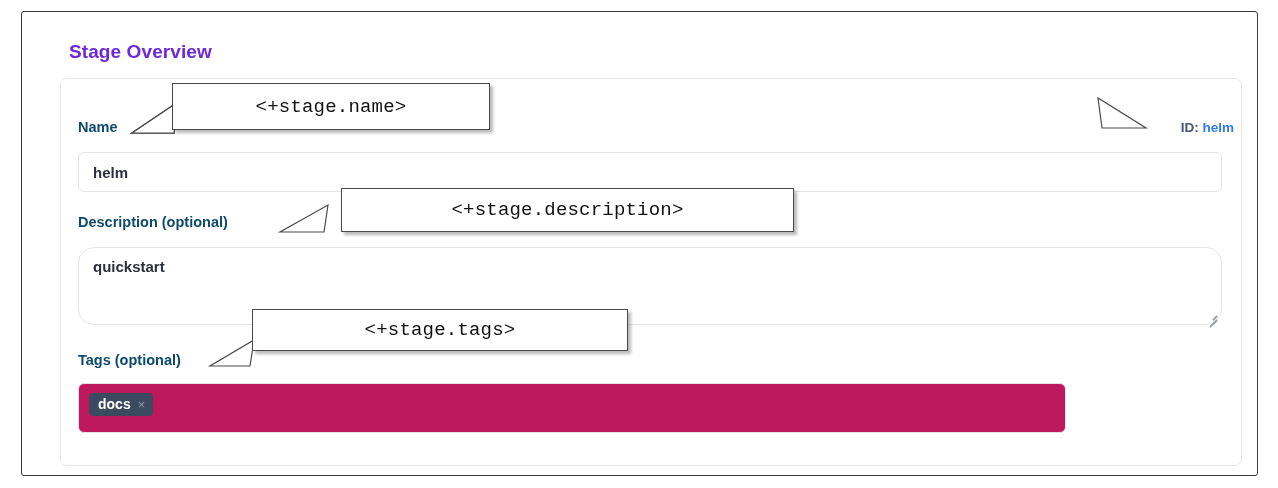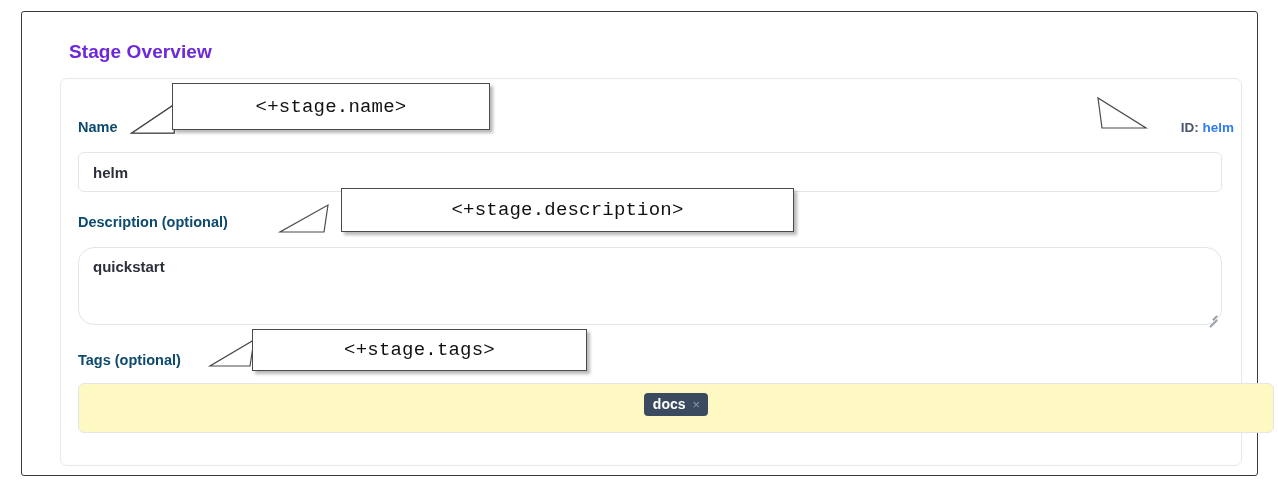--- a/index.html
+++ b/index.html
@@ -130,28 +130,27 @@
     transform-origin: right center;
     transform: rotate(-45deg);
   }
   .resize-grip i:nth-child(1) { bottom: 2px; width: 10px; }
   .resize-grip i:nth-child(2) { bottom: 6px; width: 6px; }
 
   .tags-box {
     position: absolute;
     left: 78px;
     top: 383px;
-    width: 1196px;
+    width: 988px;
     height: 50px;
     border: 1px solid #e3e5e9;
     border-radius: 6px;
-    background: #fef9c3;
+    background: #be185d;
     box-sizing: border-box;
     padding: 9px 10px;
-    text-align: center;
   }
   .tag-pill {
     display: inline-flex;
     align-items: center;
     gap: 7px;
     background: #3b4a5e;
     color: #ffffff;
     border-radius: 4px;
     padding: 4px 8px 5px 9px;
     font-size: 14px;
@@ -177,21 +176,21 @@
     display: flex;
     align-items: center;
     justify-content: center;
     box-sizing: border-box;
     letter-spacing: .2px;
     z-index: 10;
   }
   .callout-name  { left: 172px; top: 83px;  width: 318px; height: 47px; text-align: right; }
   .callout-ident { left: 757px; top: 84px;  width: 340px; height: 46px; }
   .callout-desc  { left: 341px; top: 188px; width: 453px; height: 44px; }
-  .callout-tags  { left: 252px; top: 329px; width: 335px; height: 42px; }
+  .callout-tags  { left: 252px; top: 309px; width: 376px; height: 42px; }
 
   
   .tail {
     position: absolute;
     z-index: 9;
     overflow: visible;
   }
 </style>
 </head>
 <body>

